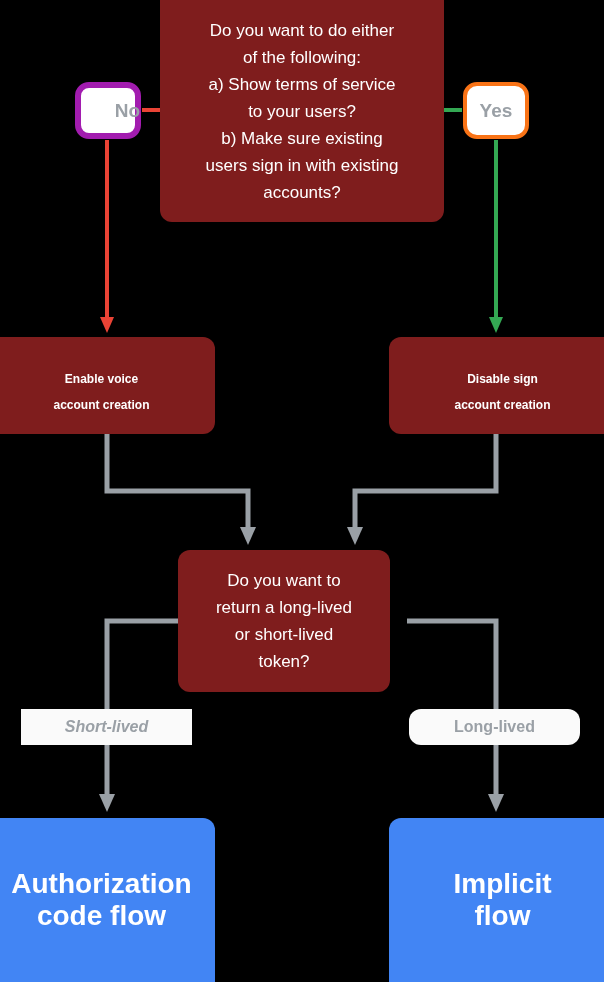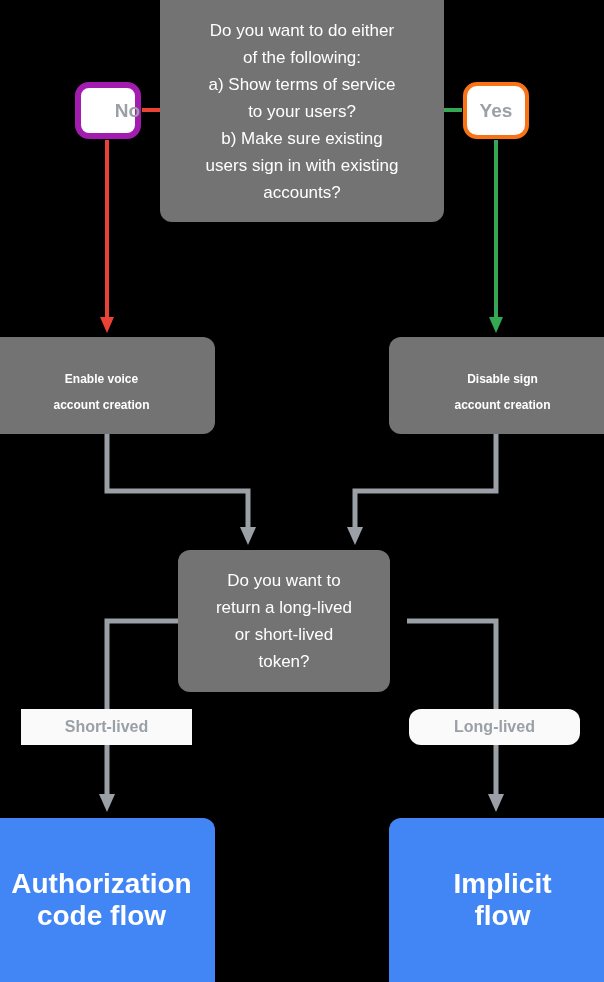--- a/index.html
+++ b/index.html
@@ -34,21 +34,21 @@
     position: absolute;
     box-sizing: border-box;
     display: flex;
     align-items: center;
     justify-content: center;
     text-align: center;
     border-radius: 12px;
     color: #ffffff;
   }
   .node-gray {
-    background: #737373;
+    background: #7f1d1d;
   }
   .node-blue {
     background: #4285f4;
   }
 
   .q-text {
     font-size: 17px;
     line-height: 27px;
     font-weight: 400;
     white-space: pre-line;
@@ -165,21 +165,21 @@
 account creation</span>
   </div>
 
   <div class="node node-gray" style="left:178px; top:550px; width:212px; height:142px;">
     <span class="q-text">Do you want to
 return a long-lived
 or short-lived
 token?</span>
   </div>
 
-  <div class="edge-label" style="left:21px; top:709px; width:171px; height:36px;">
+  <div class="edge-label" style="left:21px; top:709px; width:171px; height:36px;font-style:italic;">
     <span>Short-lived</span>
   </div>
 
   <div class="edge-label" style="left:409px; top:709px; width:171px; height:36px;border-radius:12px;">
     <span>Long-lived</span>
   </div>
 
   <div class="node node-blue" style="left:-12px; top:818px; width:227px; height:164px; border-radius:12px 12px 0 0;">
     <span class="flow-text">Authorization
 code flow</span>

